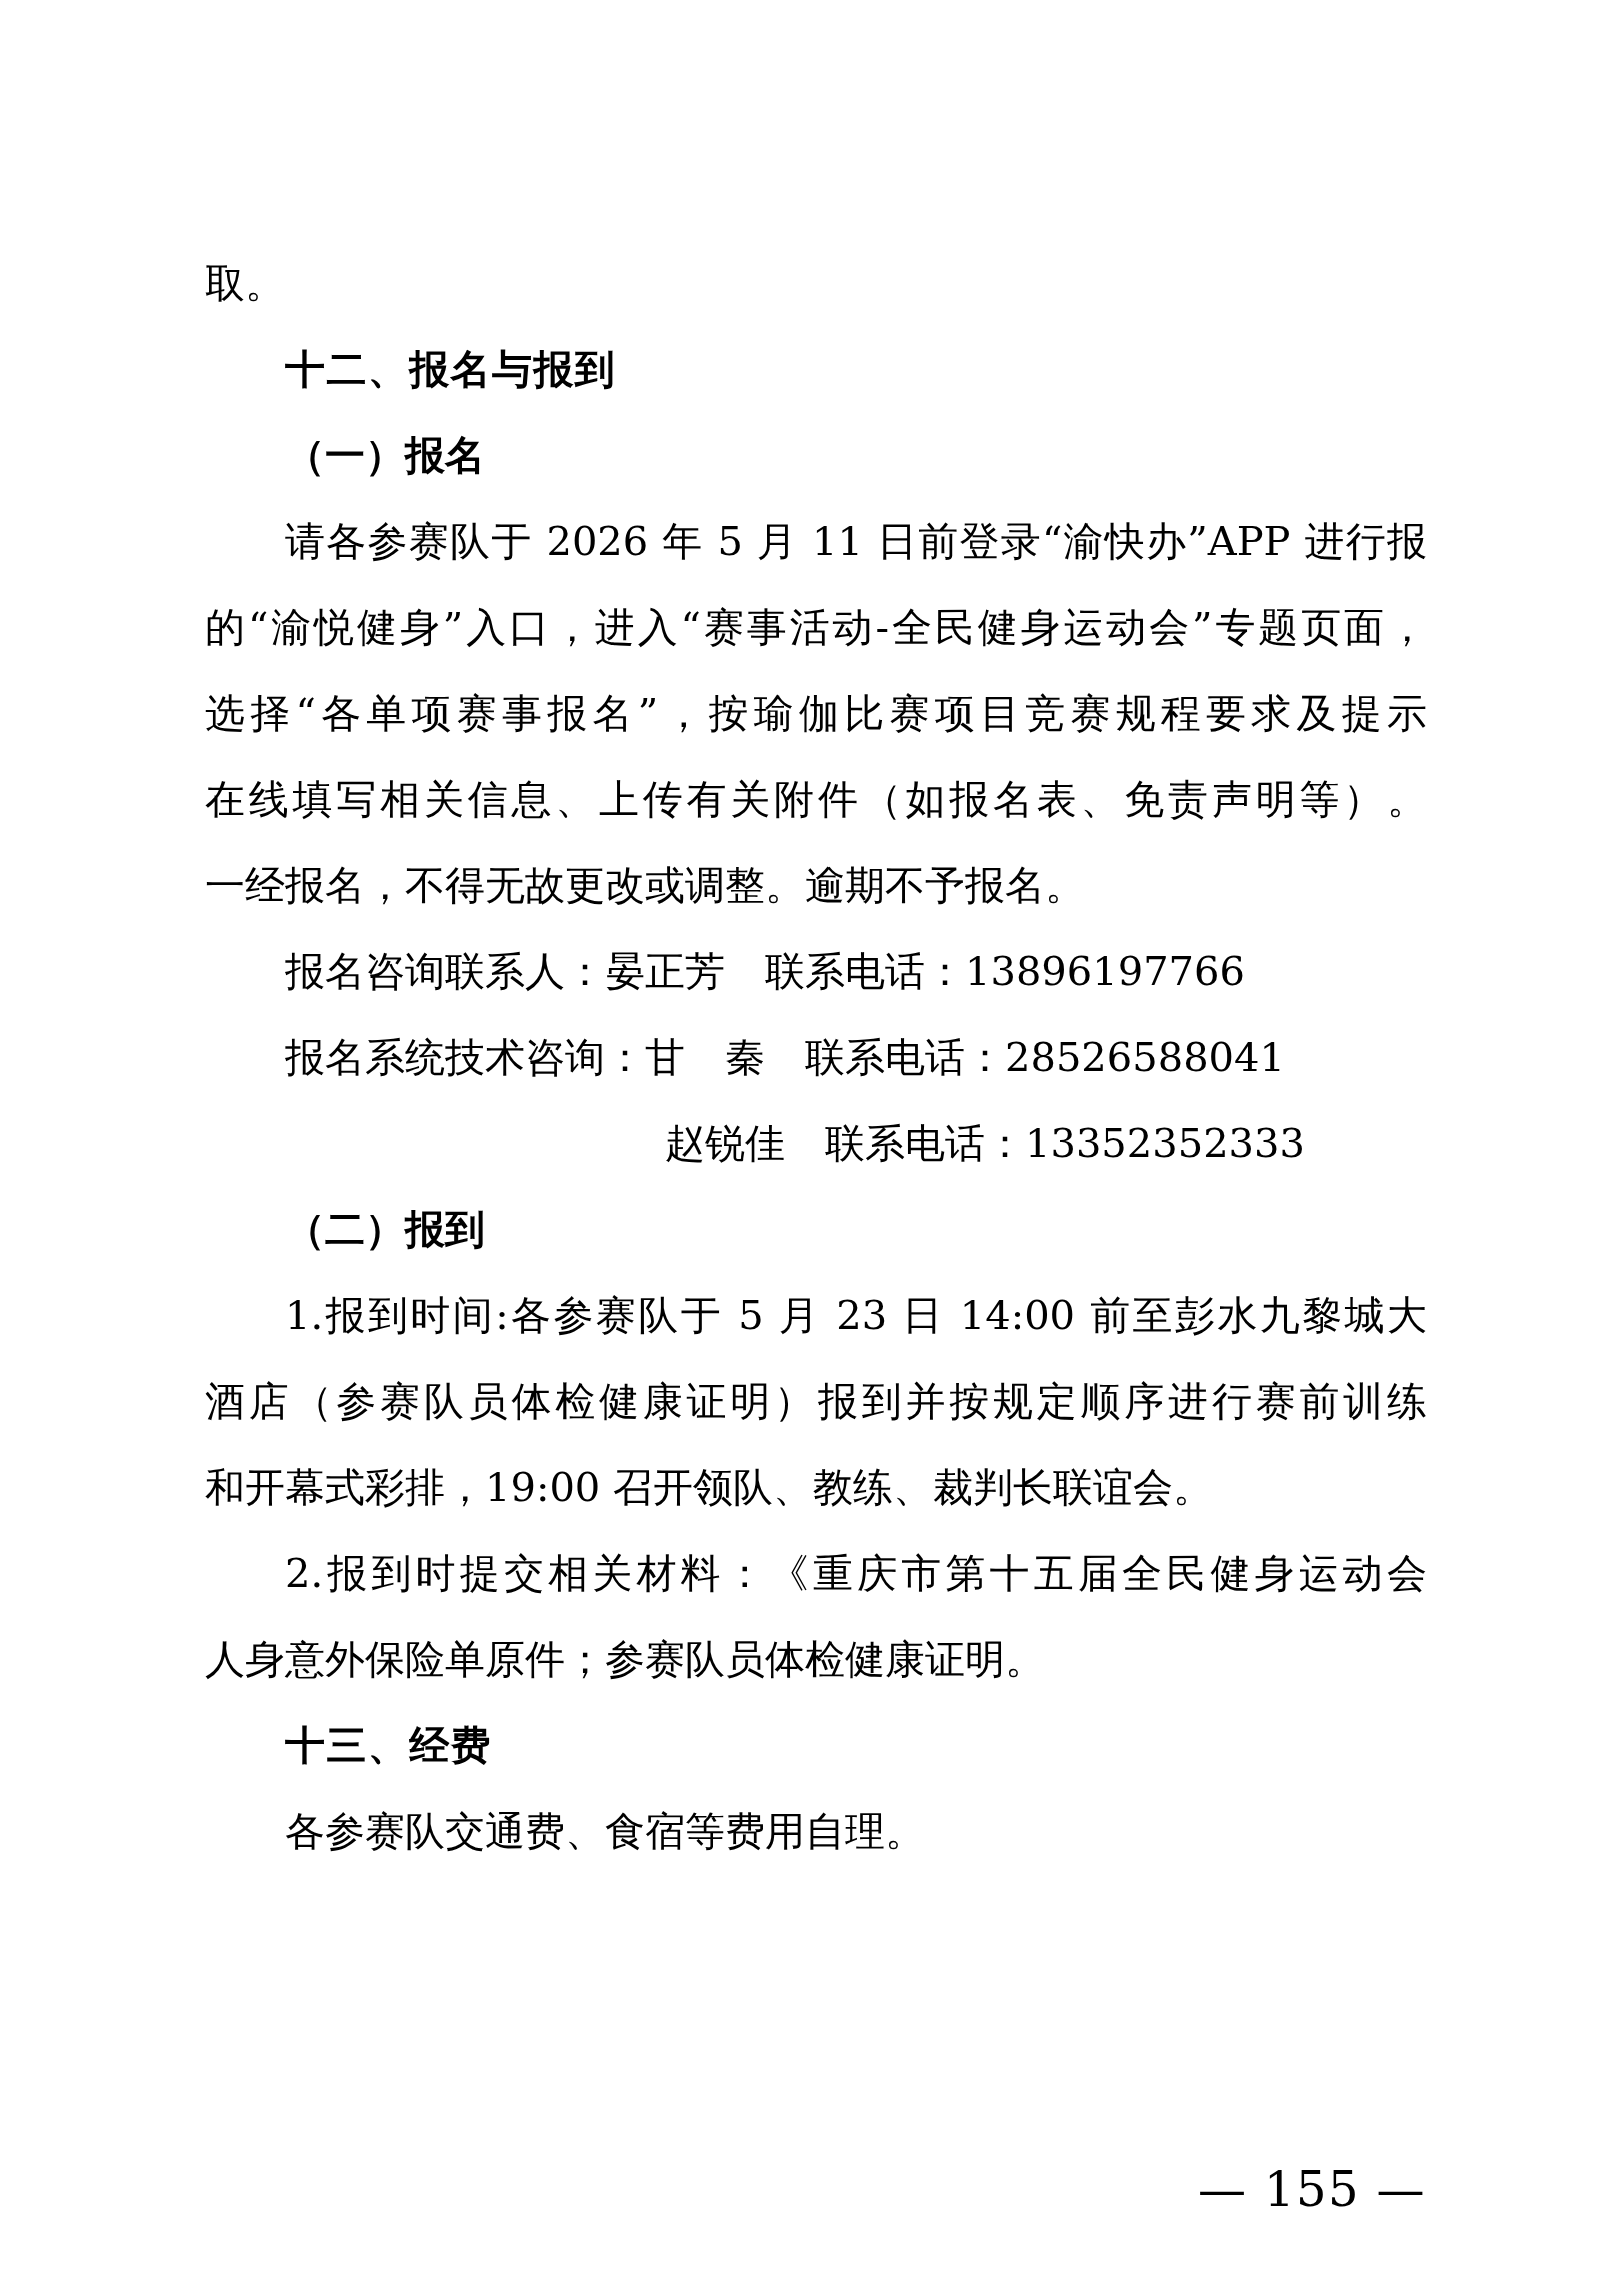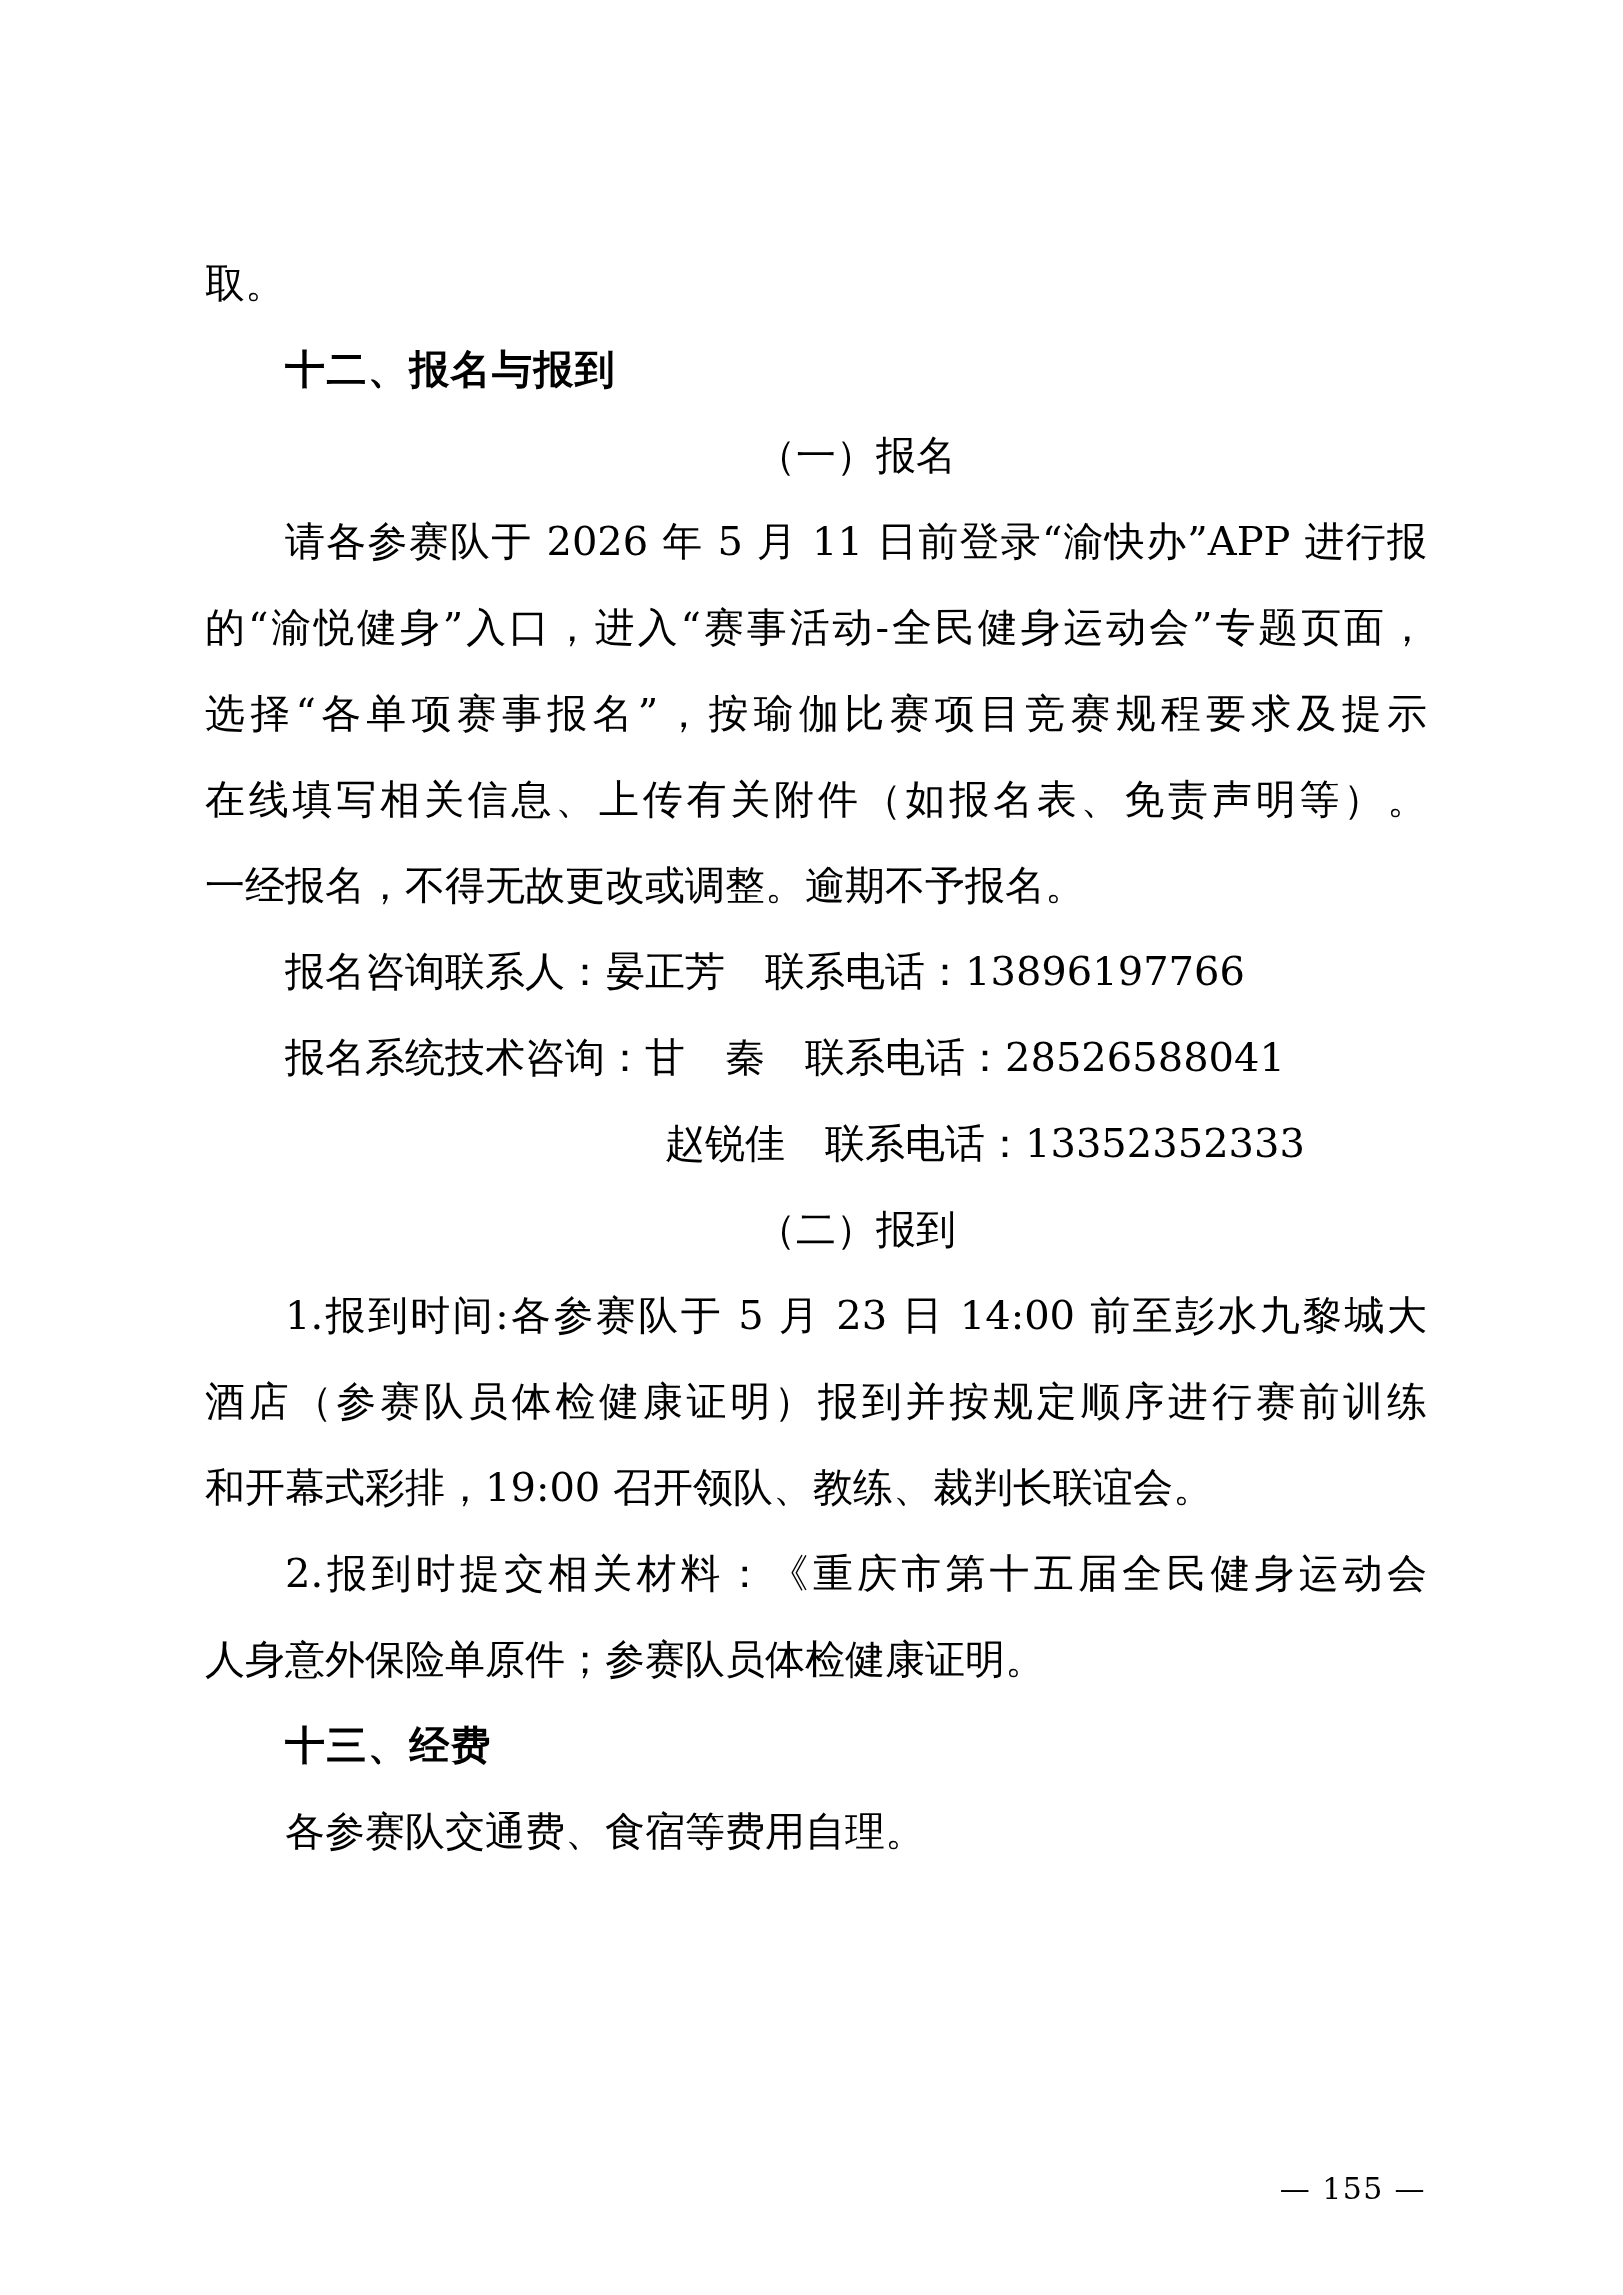--- a/index.html
+++ b/index.html
@@ -39,26 +39,26 @@
   .ind2 { text-indent: 2em; }
   
   .ind11 { text-indent: 11.5em; }
   
   .h1 {
     font-weight: 700;
     font-family: Liberation Sans, sans-serif;
     letter-spacing: 1.4px;
   }
   
-  .h2 { font-weight: 400; text-align: center; }
+  .h2 { font-weight: 700; }
   .footer {
     position: absolute;
     top: 2167px;
     right: 197px;
-    font-size: 30px;
+    font-size: 48px;
     line-height: 44px;
     letter-spacing: 1.4px;
     white-space: nowrap;
   }
 </style>
 </head>
 <body>
 
 <div class="page">
   <div class="content">

